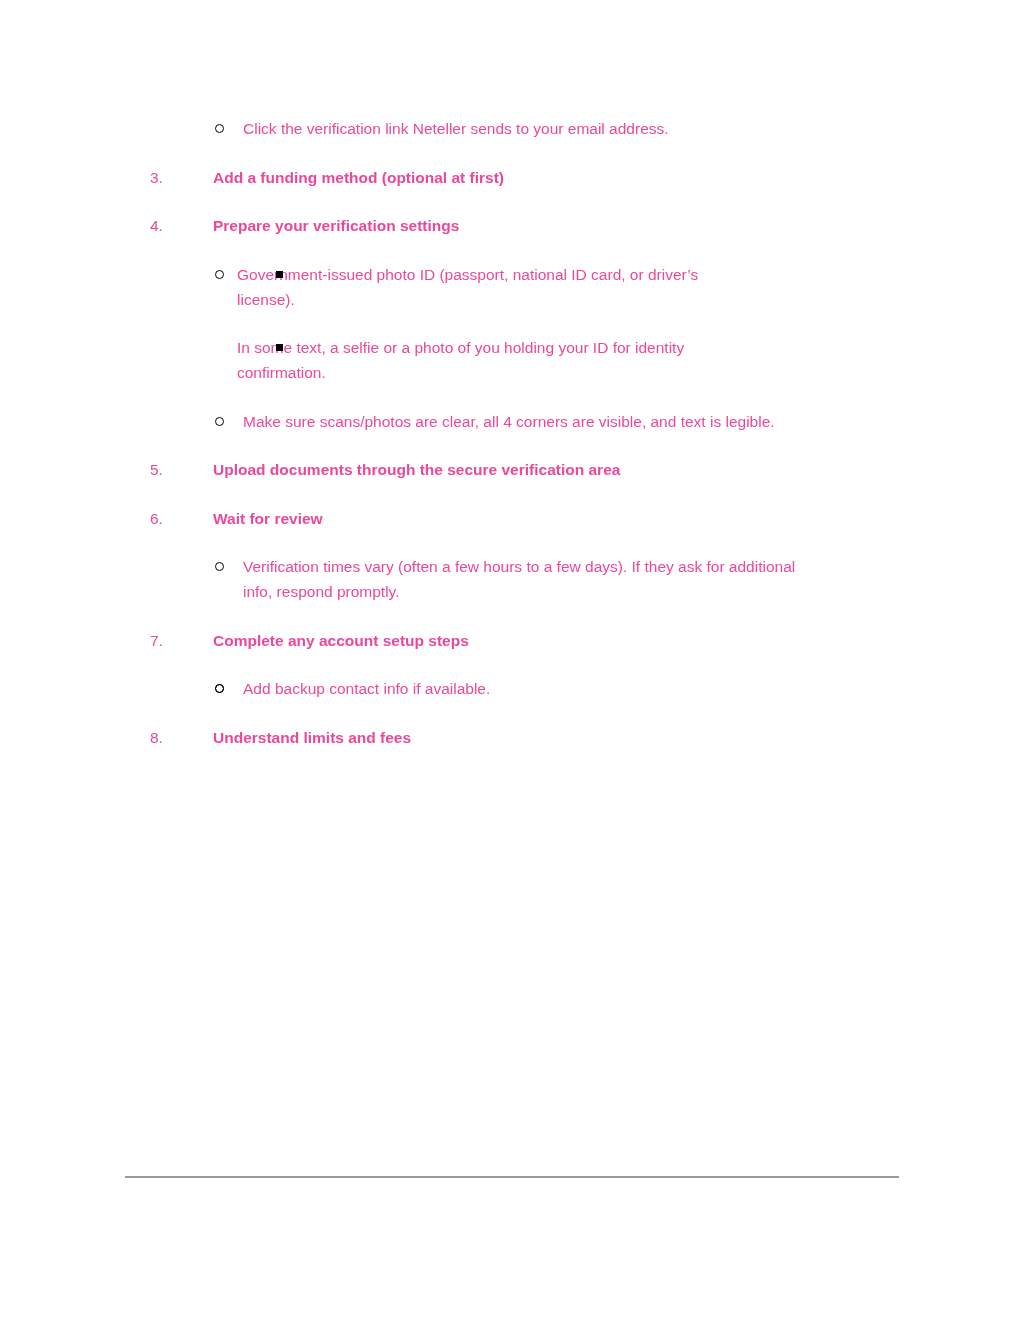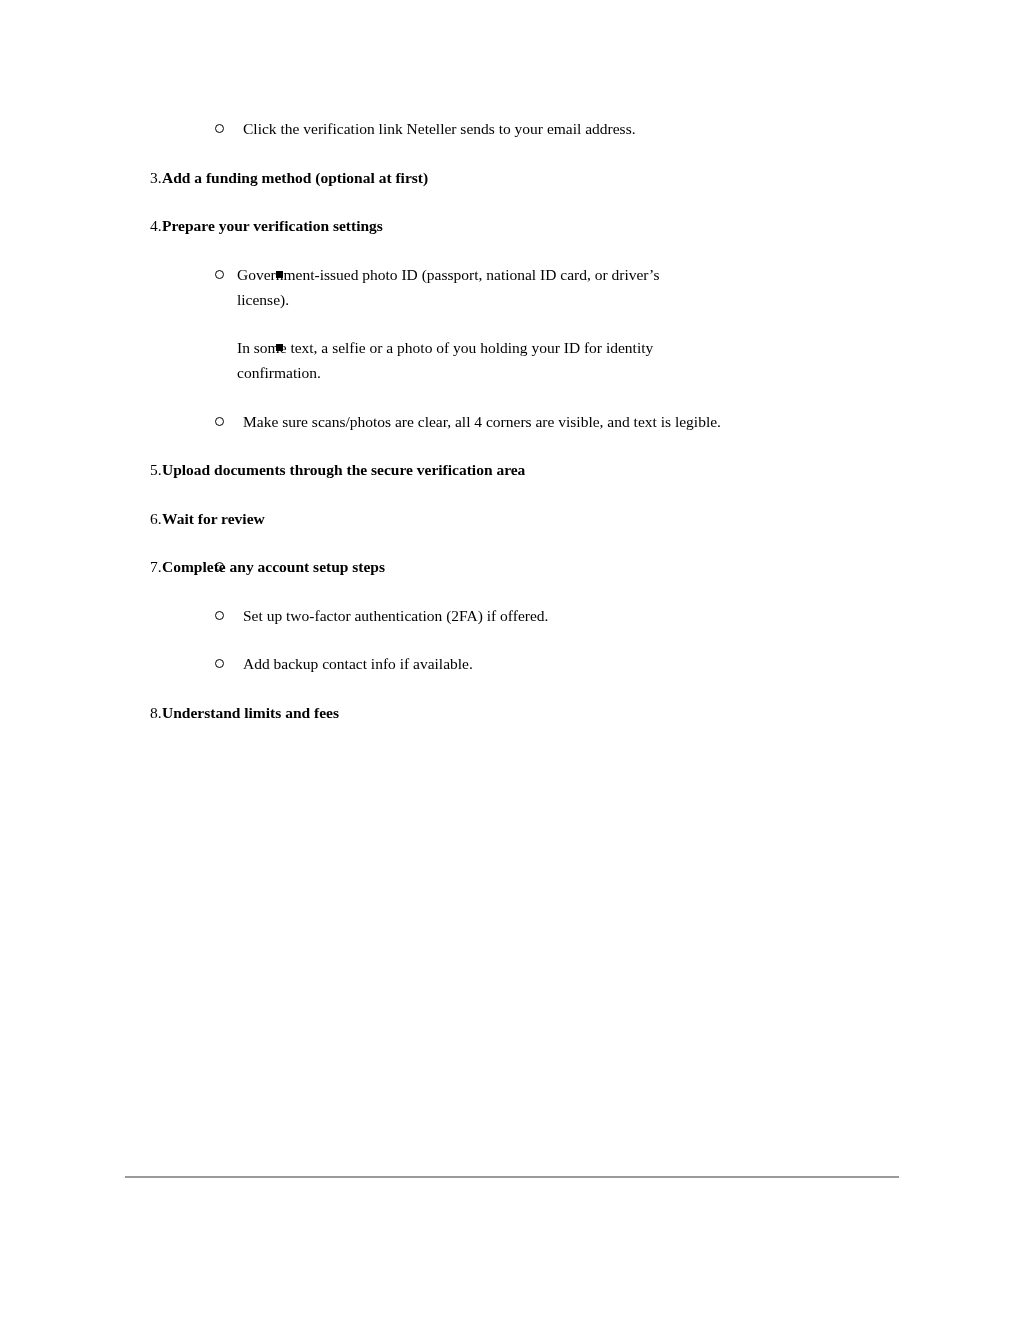--- a/index.html
+++ b/index.html
@@ -5,22 +5,22 @@
   html, body {
     margin: 0;
     padding: 0;
     background: #ffffff;
   }
   .page {
     position: relative;
     width: 1024px;
     height: 1314px;
     background: #ffffff;
-    font-family: Liberation Serif, serif;
-    color: #000000;
+    font-family: Liberation Sans, sans-serif;
+    color: #ec4899;
     overflow: hidden;
   }
   .doc-content {
     position: absolute;
     left: 125px;
     top: 116px;
     width: 776px;
     font-size: 15.5px;
     line-height: 25px;
   }
@@ -31,21 +31,21 @@
   .row .text {
     white-space: pre-line;
   }
   
   .row.l1 .marker.num {
     position: absolute;
     left: 25px;
     top: 0;
   }
   .row.l1 .text {
-    margin-left: 37px;
+    margin-left: 88px;
     font-weight: bold;
   }
   
   .row.l2 .marker.circle {
     position: absolute;
     left: 90px;
     top: 8px;
     width: 9px;
     height: 9px;
     box-sizing: border-box;
@@ -116,28 +116,29 @@
       <div class="row l1">
         <span class="marker num">5.</span>
         <div class="text">Upload documents through the secure verification area</div>
       </div>
       <div class="row l1">
         <span class="marker num">6.</span>
         <div class="text">Wait for review</div>
       </div>
       <div class="row l2">
         <span class="marker circle"></span>
+        <div class="text">Verification times vary (often a few hours to a few days). If they ask for additional
+info, respond promptly.</div>
       </div>
       <div class="row l1">
         <span class="marker num">7.</span>
         <div class="text">Complete any account setup steps</div>
       </div>
       <div class="row l2">
         <span class="marker circle"></span>
-        <div class="text">Set up two-factor authentication (2FA) if offered.</div>
       </div>
       <div class="row l2">
         <span class="marker circle"></span>
         <div class="text">Add backup contact info if available.</div>
       </div>
       <div class="row l1">
         <span class="marker num">8.</span>
         <div class="text">Understand limits and fees</div>
       </div>
     </div>

